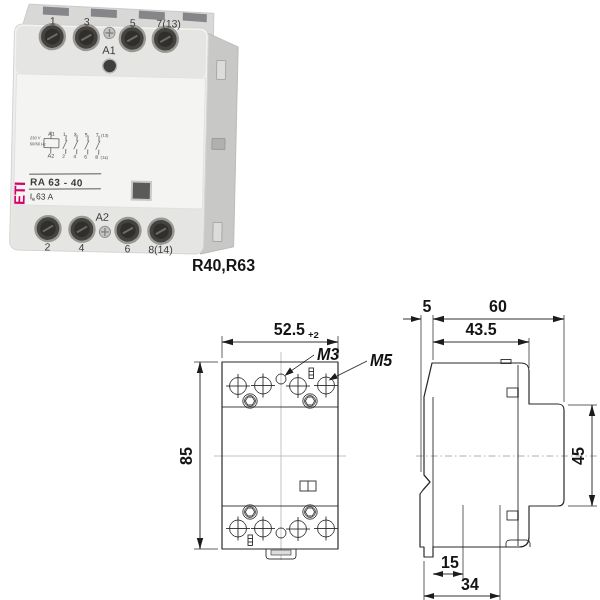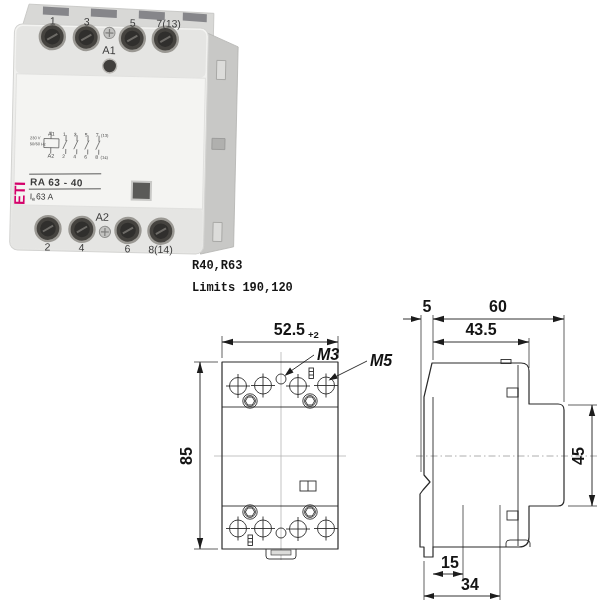--- a/index.html
+++ b/index.html
@@ -1,20 +1,20 @@
 <!DOCTYPE html>
 <html><head>
 <meta charset="utf-8">
 <style>
   html,body{margin:0;padding:0;background:#ffffff;}
   #canvas{position:relative;width:600px;height:600px;background:#ffffff;overflow:hidden;
           font-family:"Liberation Sans",sans-serif;}
   #scene{position:absolute;left:0;top:0;}
   .caption{position:absolute;left:192px;top:255px;color:#151515;
-           font-family:Liberation Mono, monospace;font-weight:bold;font-size:12px;line-height:22px;}
+           font-family:Liberation Sans, sans-serif;font-weight:bold;font-size:16px;line-height:22px;}
   .caption p{margin:0;}
   
   .outline{fill:none;stroke:#2b2b2b;stroke-width:1.2;stroke-linejoin:round;}
   .inner{fill:none;stroke:#2b2b2b;stroke-width:0.9;}
   .dim{stroke:#1c1c1c;stroke-width:0.9;fill:none;}
   .ext{stroke:#1c1c1c;stroke-width:0.7;fill:none;}
   .ctr{stroke:#9a9a9a;stroke-width:0.8;fill:none;stroke-dasharray:7 3 1.5 3;}
   .mid{stroke:#b4b4b4;stroke-width:0.8;fill:none;}
   .arr{fill:#1c1c1c;stroke:none;}
   .dimtxt{font-family:"Liberation Sans",sans-serif;font-weight:bold;fill:#141414;font-size:16px;}
@@ -243,16 +243,15 @@
     <line x1="500" y1="505" x2="500" y2="600" class="ext"></line>
     <line x1="424" y1="596" x2="500" y2="596" class="dim"></line>
     <polygon points="424,596 434,593 434,599" class="arr"></polygon>
     <polygon points="500,596 490,593 490,599" class="arr"></polygon>
     <text x="470" y="590" text-anchor="middle" class="dimtxt" font-size="15">34</text>
   </g>
 </svg>
 
 <div class="caption">
   <p>R40,R63</p>
-  <p>Limits 190,120</p>
 </div>
 
 </div>
 
 </body></html>

